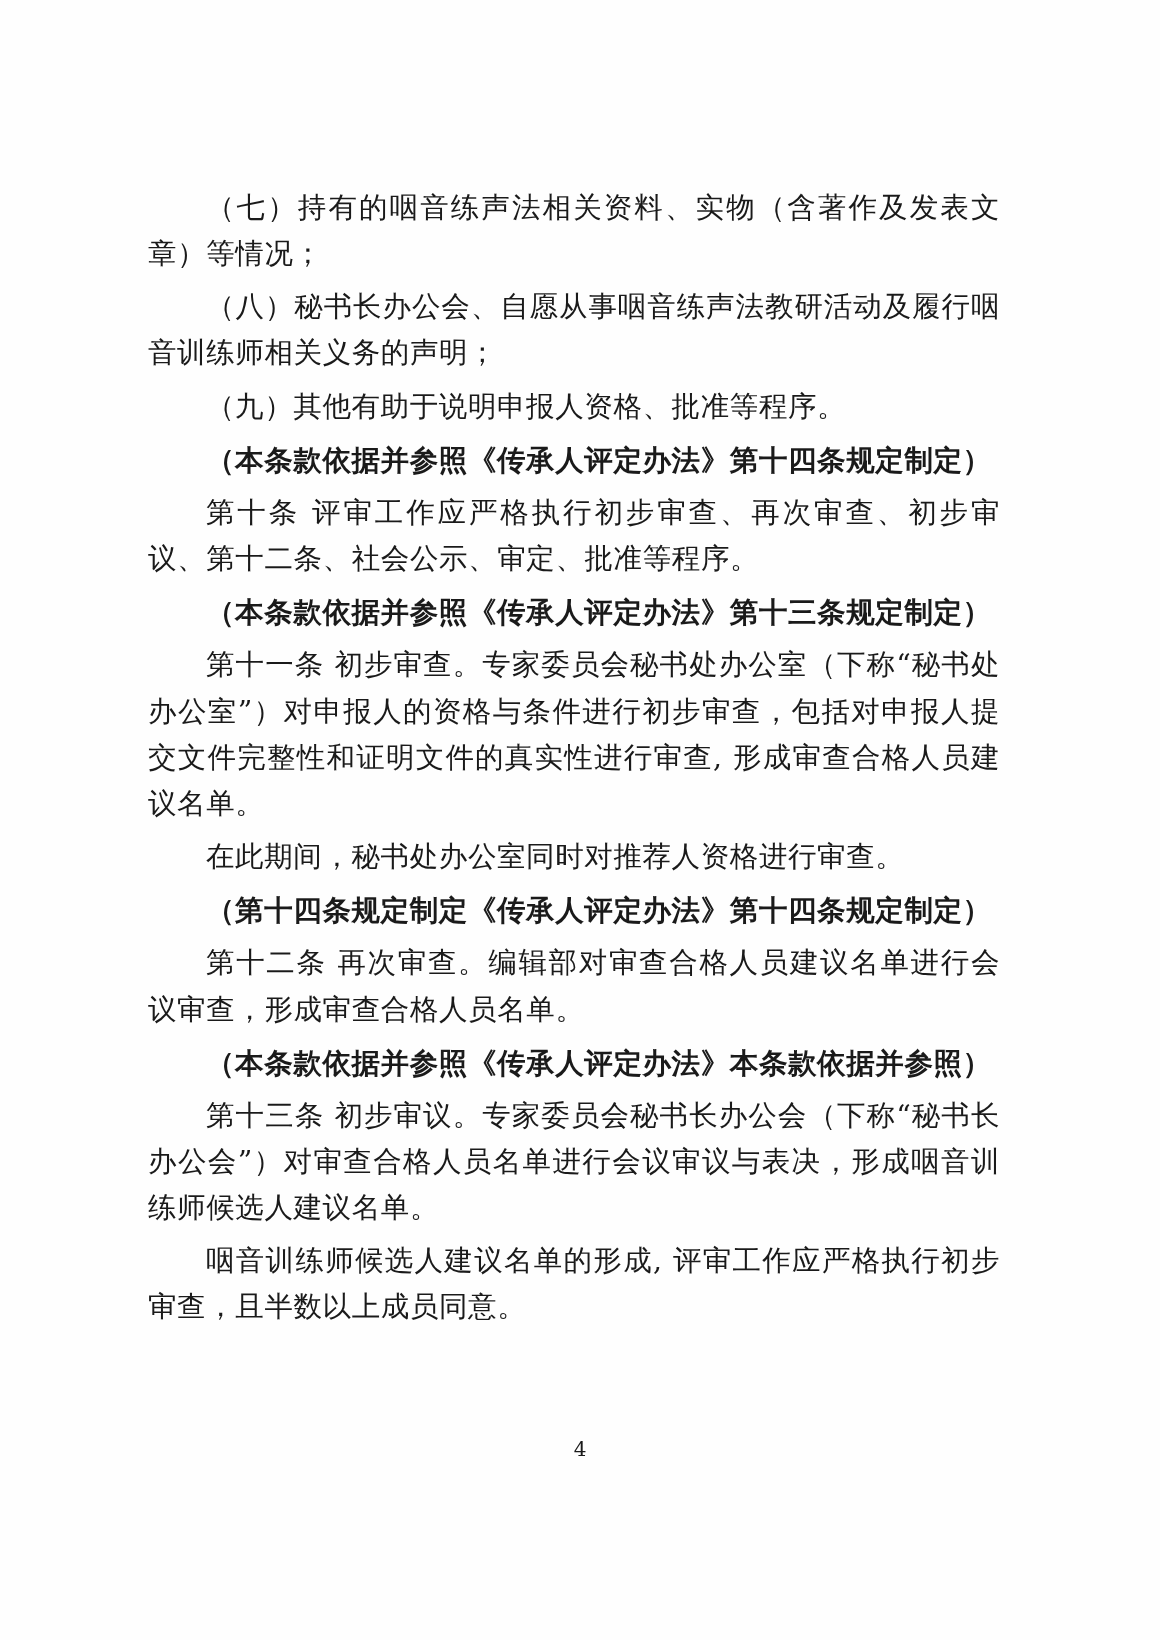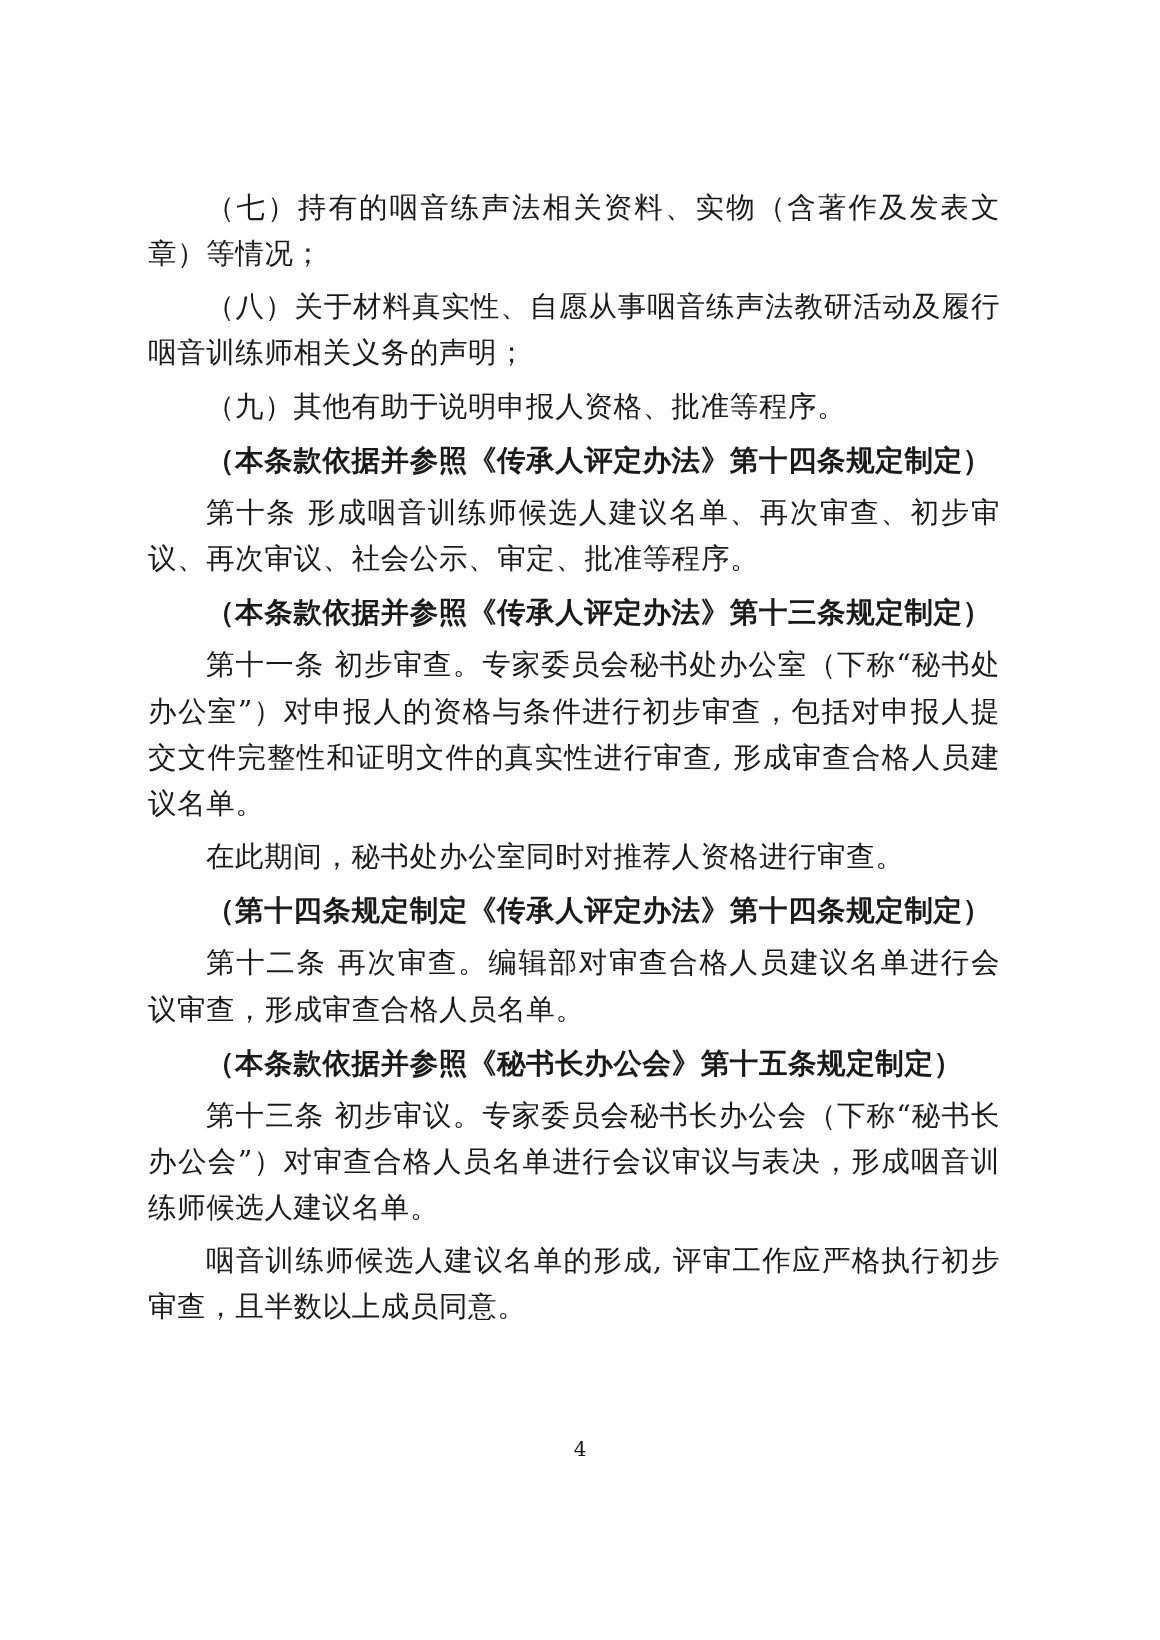--- a/index.html
+++ b/index.html
@@ -52,29 +52,29 @@
     font-family: "DejaVu Serif", "Liberation Serif", serif;
   }
 </style>
 </head>
 <body>
 
 <div class="page">
   <div class="content">
 
     <p class="para">（七）持有的咽音练声法相关资料、实物（含著作及发表文章）等情况；</p>
-    <p class="para">（八）关于材料真实性、自愿从事咽音练声法教研活动及履行咽音训练师相关义务的声明；</p>
+    <p class="para">（八）秘书长办公会、自愿从事咽音练声法教研活动及履行咽音训练师相关义务的声明；</p>
     <p class="para">（九）其他有助于说明申报人资格、批准等程序。</p>
     <p class="para bold">（本条款依据并参照《传承人评定办法》第十四条规定制定）</p>
-    <p class="para">第十条  形成咽音训练师候选人建议名单、再次审查、初步审议、再次审议、社会公示、审定、批准等程序。</p>
+    <p class="para">第十条  评审工作应严格执行初步审查、再次审查、初步审议、第十二条、社会公示、审定、批准等程序。</p>
     <p class="para bold">（本条款依据并参照《传承人评定办法》第十三条规定制定）</p>
     <p class="para">第十一条  初步审查。专家委员会秘书处办公室（下称“秘书处办公室”）对申报人的资格与条件进行初步审查，包括对申报人提交文件完整性和证明文件的真实性进行审查, 形成审查合格人员建议名单。</p>
     <p class="para">在此期间，秘书处办公室同时对推荐人资格进行审查。</p>
     <p class="para bold">（第十四条规定制定《传承人评定办法》第十四条规定制定）</p>
     <p class="para">第十二条  再次审查。编辑部对审查合格人员建议名单进行会议审查，形成审查合格人员名单。</p>
-    <p class="para bold">（本条款依据并参照《秘书长办公会》第十五条规定制定）</p>
+    <p class="para bold">（本条款依据并参照《传承人评定办法》本条款依据并参照）</p>
     <p class="para">第十三条  初步审议。专家委员会秘书长办公会（下称“秘书长办公会”）对审查合格人员名单进行会议审议与表决，形成咽音训练师候选人建议名单。</p>
     <p class="para">咽音训练师候选人建议名单的形成, 评审工作应严格执行初步审查，且半数以上成员同意。</p>
 
   </div>
 
   <div class="footer">4</div>
 </div>
 
 </body></html>

